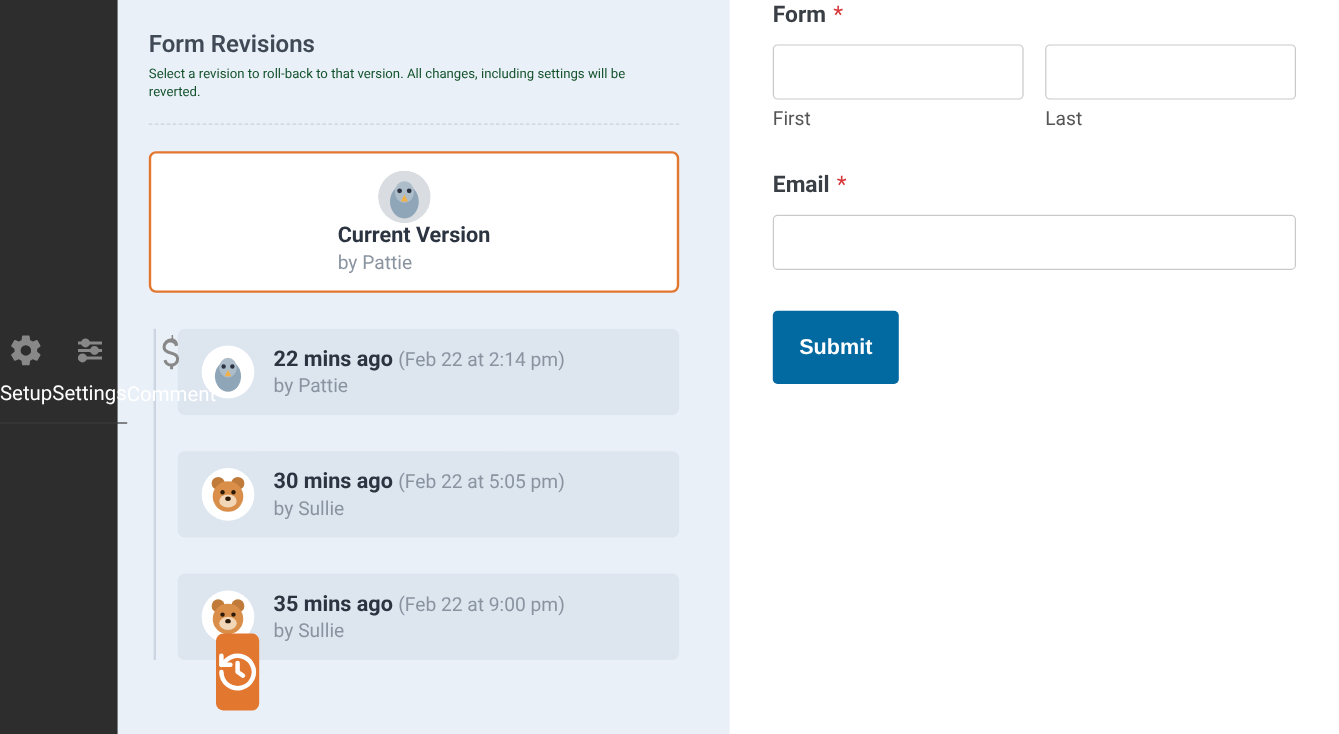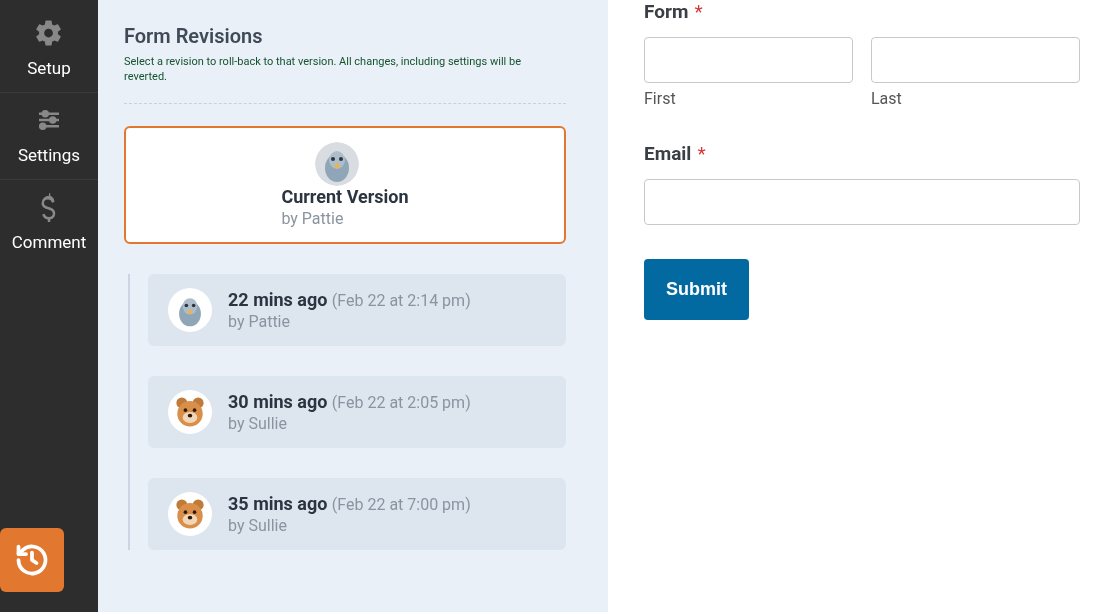--- a/index.html
+++ b/index.html
@@ -11,22 +11,21 @@
     height: 612px;
     overflow: hidden;
     display: flex;
   }
 
   
   .sidebar {
     width: 98px;
     background: #2d2d2d;
     display: flex;
-    flex-direction: column;
-    align-items: flex-start;
+    align-items: center;
     padding-top: 6px;
     position: relative;
   }
   .sidebar-item {
     width: 100%;
     display: flex;
     flex-direction: column;
     align-items: center;
     justify-content: center;
     color: #bbb;
@@ -247,39 +246,39 @@
             <circle cx="13" cy="12" r="6" fill="#c07a3a"></circle>
             <circle cx="31" cy="12" r="6" fill="#c07a3a"></circle>
             <circle cx="22" cy="24" r="14" fill="#d98f4a"></circle>
             <ellipse cx="22" cy="28" rx="8" ry="6" fill="#f2d6b8"></ellipse>
             <circle cx="17" cy="20" r="2" fill="#2b1a0a"></circle>
             <circle cx="27" cy="20" r="2" fill="#2b1a0a"></circle>
             <ellipse cx="22" cy="26" rx="2.5" ry="2" fill="#2b1a0a"></ellipse>
           </svg>
       </div>
       <div>
-        <div class="line1"><span class="bold">30 mins ago</span> <span class="ts">(Feb 22 at 2:05 pm)</span></div>
+        <div class="line1"><span class="bold">30 mins ago</span> <span class="ts">(Feb 22 at 5:05 pm)</span></div>
         <div class="by"><span>by </span><span>Sullie</span></div>
       </div>
     </div>
 
     <div class="rev-item">
       <div class="avatar" style="background:#fff">
         <svg width="40" height="40" viewBox="0 0 44 44">
             <circle cx="13" cy="12" r="6" fill="#c07a3a"></circle>
             <circle cx="31" cy="12" r="6" fill="#c07a3a"></circle>
             <circle cx="22" cy="24" r="14" fill="#d98f4a"></circle>
             <ellipse cx="22" cy="28" rx="8" ry="6" fill="#f2d6b8"></ellipse>
             <circle cx="17" cy="20" r="2" fill="#2b1a0a"></circle>
             <circle cx="27" cy="20" r="2" fill="#2b1a0a"></circle>
             <ellipse cx="22" cy="26" rx="2.5" ry="2" fill="#2b1a0a"></ellipse>
           </svg>
       </div>
       <div>
-        <div class="line1"><span class="bold">35 mins ago</span> <span class="ts">(Feb 22 at 7:00 pm)</span></div>
+        <div class="line1"><span class="bold">35 mins ago</span> <span class="ts">(Feb 22 at 9:00 pm)</span></div>
         <div class="by"><span>by </span><span>Sullie</span></div>
       </div>
     </div>
 
   </div>
 </section>
 
 <section class="form-preview">
 
   <div class="field-group">

